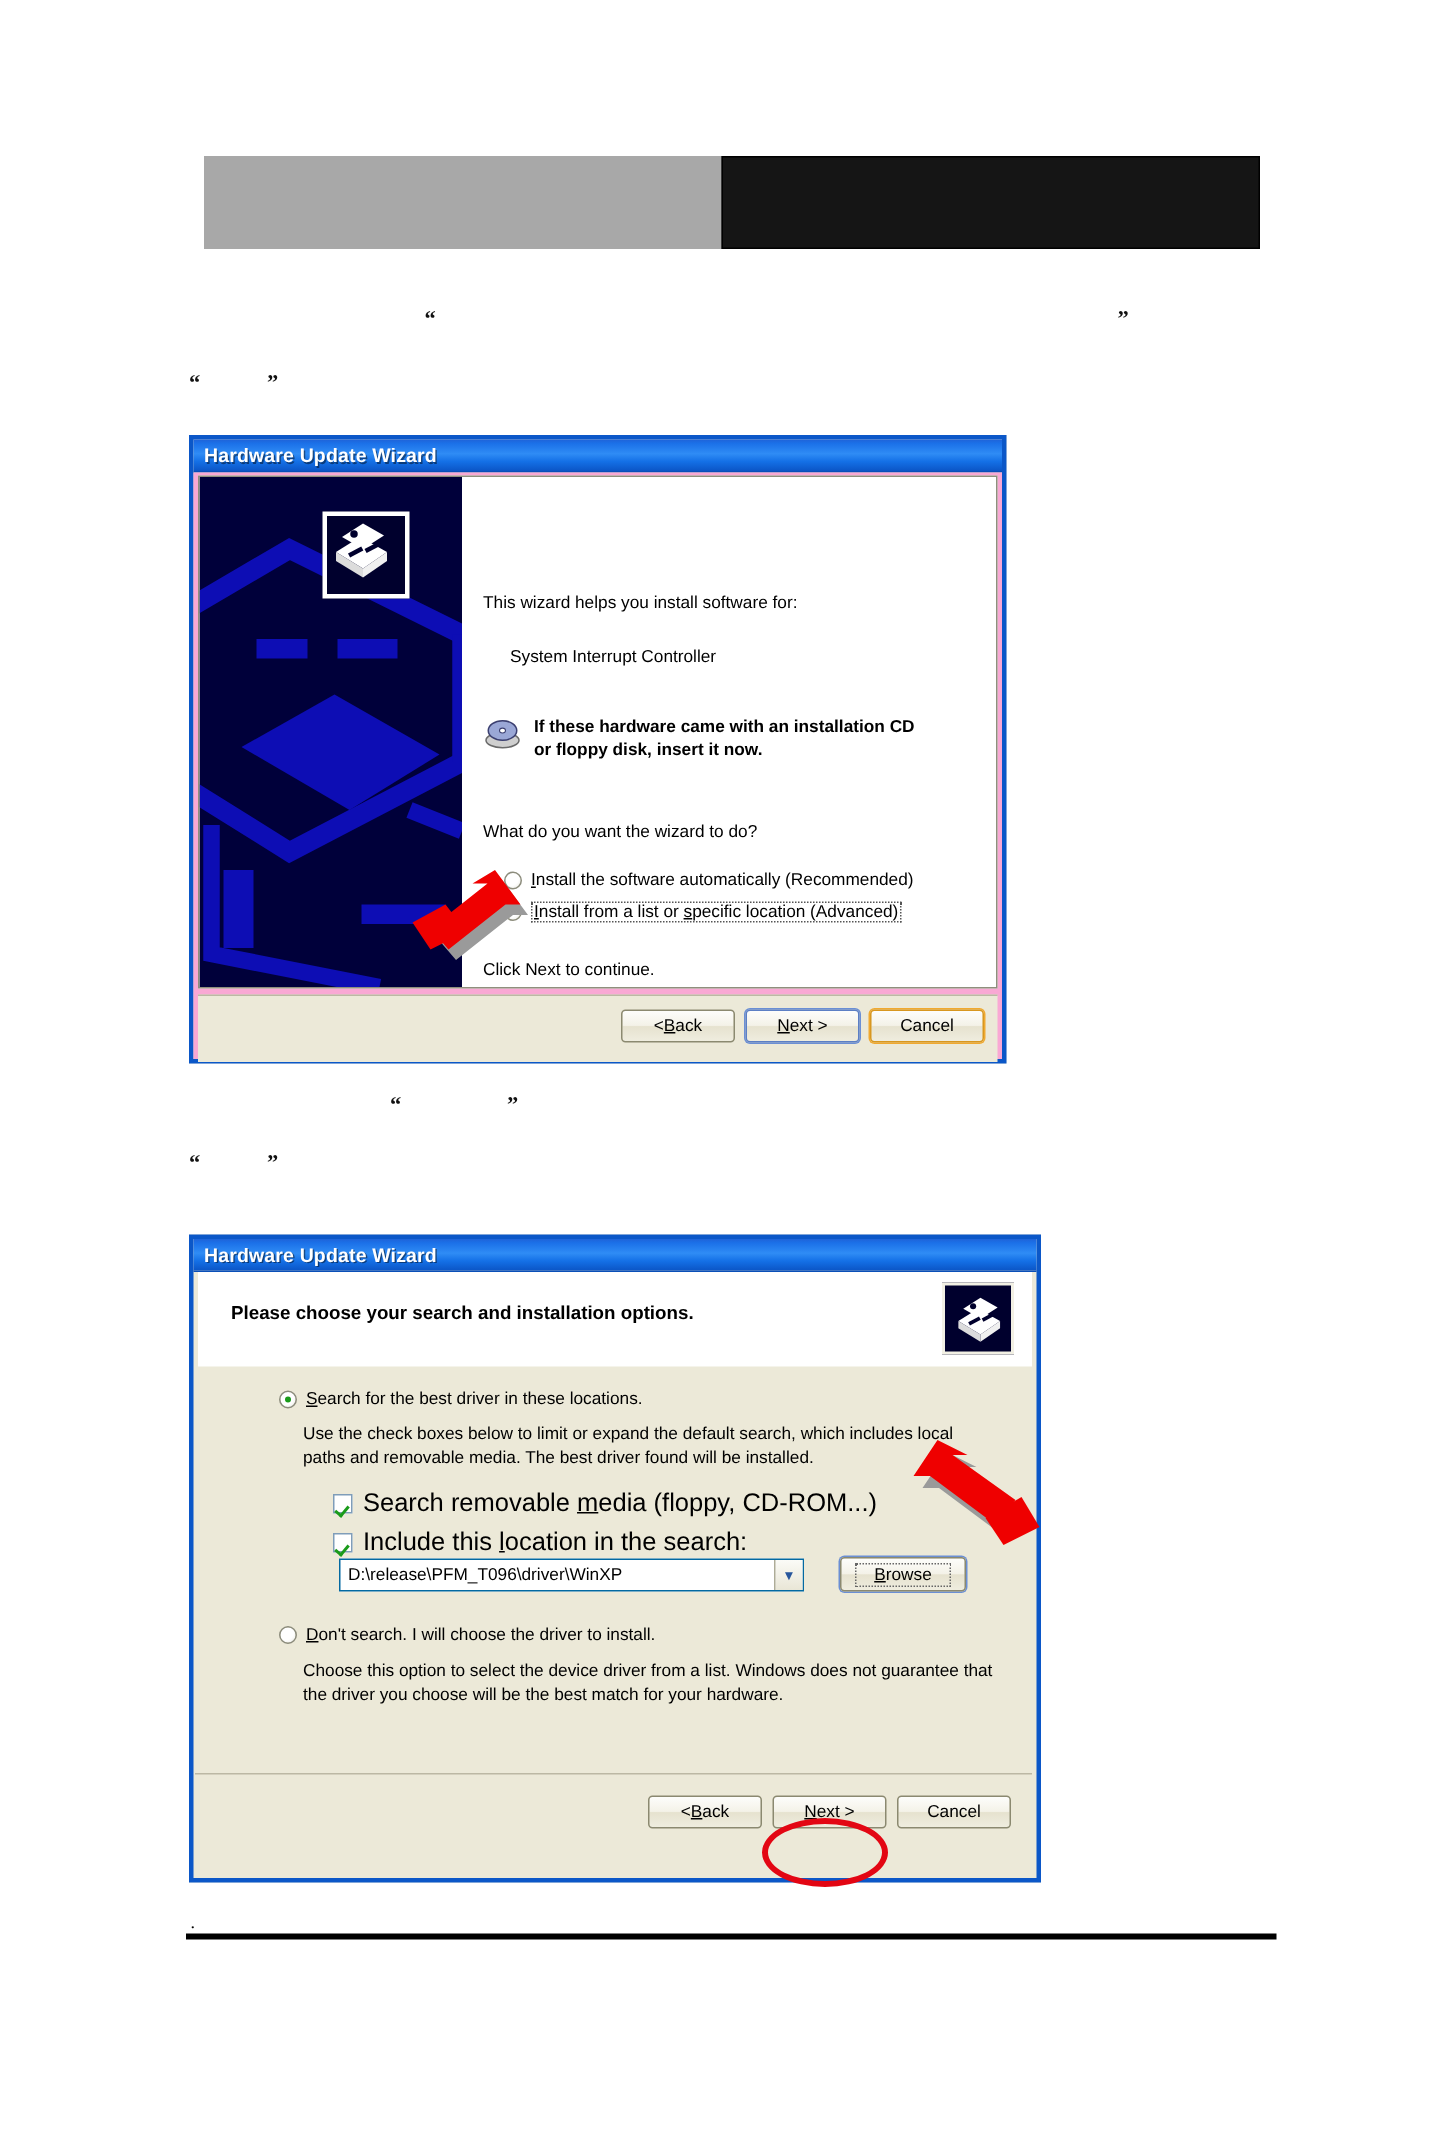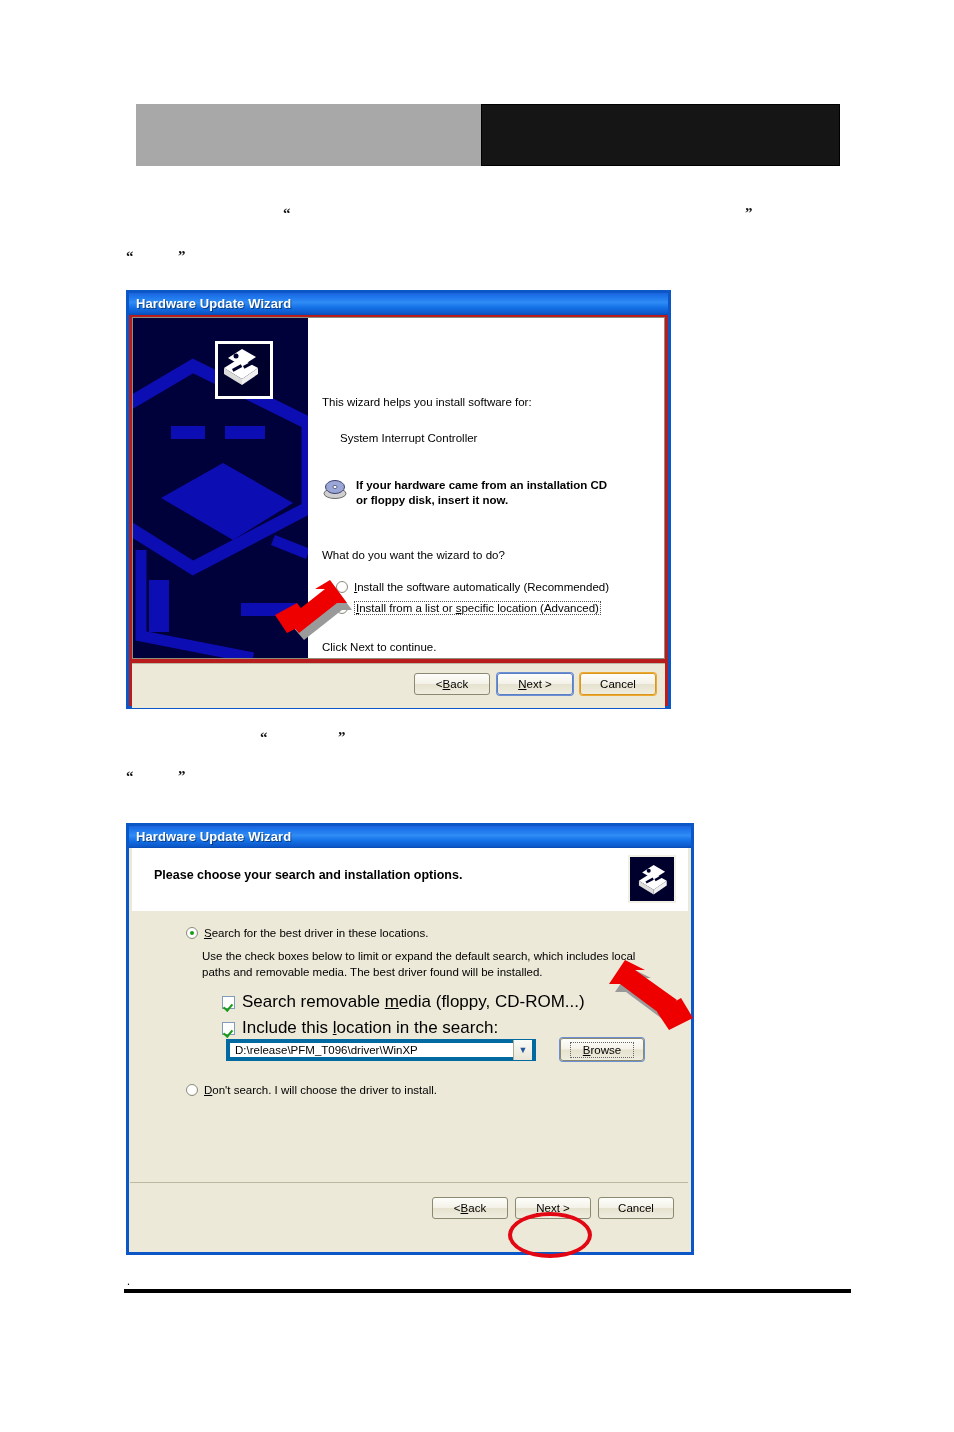--- a/index.html
+++ b/index.html
@@ -80,21 +80,21 @@
   
   #dlg1 {
     left: 126px;
     top: 290px;
     width: 545px;
     height: 419px;
   }
   #dlg1-body {
     position: absolute;
     left: 0; top: 22px; right: 0; bottom: 0;
-    background: #b91c1c;
+    background: #f9a8d4;
   }
   #dlg1-inner {
     position: absolute;
     left: 3px; top: 2px;
     width: 533px; height: 342px;
     background: #ffffff;
     border: 1px solid #8f8f7d;
     box-sizing: border-box;
     display: flex;
     overflow: hidden;
@@ -280,21 +280,21 @@
     border-width: 0 2px 2px 0;
     transform: rotate(40deg);
   }
   .chk-row { display: flex; align-items: center; gap: 7px; white-space: nowrap; }
 
   #d2-combo {
     position: absolute;
     left: 94px; top: 128px;
     width: 310px; height: 22px;
     background: #ffffff;
-    border: 4px solid #0369a1;
+    border: 1px solid #0369a1;
     box-sizing: border-box;
     display: flex;
     align-items: center;
   }
   #d2-combo .cval {
     flex: 1;
     padding-left: 5px;
     font-size: 11.5px;
     white-space: nowrap;
     overflow: hidden;
@@ -429,21 +429,21 @@
         <div class="d1txt" id="d1-helps">This wizard helps you install software for:</div>
         <div class="d1txt" id="d1-device">System Interrupt Controller</div>
 
         <div id="cdbox">
           <svg width="26" height="24" viewBox="0 0 26 24" aria-hidden="true">
             <ellipse cx="13" cy="15.5" rx="11" ry="5" fill="#cfcfcf" stroke="#6a6a6a" stroke-width="1"></ellipse>
             <ellipse cx="13" cy="9" rx="9.5" ry="6.5" fill="#9aa7d6" stroke="#3b3f70" stroke-width="1"></ellipse>
             <ellipse cx="13" cy="9" rx="2" ry="1.6" fill="#ffffff" stroke="#3b3f70" stroke-width="0.7"></ellipse>
           </svg>
           <div class="cdtext">
-            <div>If your hardware came from an installation CD</div>
+            <div>If these hardware came with an installation CD</div>
             <div>or floppy disk, insert it now.</div>
           </div>
         </div>
 
         <div class="d1txt" id="d1-question">What do you want the wizard to do?</div>
 
         <div class="radio-row" id="d1-opt1">
           <span class="radio"></span>
           <span><span class="ul">I</span>nstall the software automatically (Recommended)</span>
         </div>
@@ -523,20 +523,24 @@
 
     <div id="d2-browse">
       <span class="inner"><span class="ul">B</span>rowse</span>
     </div>
 
     <div class="radio-row" id="d2-r2">
       <span class="radio"></span>
       <span><span class="ul">D</span>on't search. I will choose the driver to install.</span>
     </div>
 
+    <div class="d2wrap" id="d2-p2">
+      <div>Choose this option to select the device driver from a list.  Windows does not guarantee that</div>
+      <div>the driver you choose will be the best match for your hardware.</div>
+    </div>
   </div>
 
   <div id="dlg2-footer">
     <div class="btnrow">
       <div class="xpbtn">&lt; <span class="ul">B</span>ack</div>
       <div class="xpbtn"><span class="ul">N</span>ext &gt;</div>
       <div class="xpbtn">Cancel</div>
     </div>
   </div>
 

